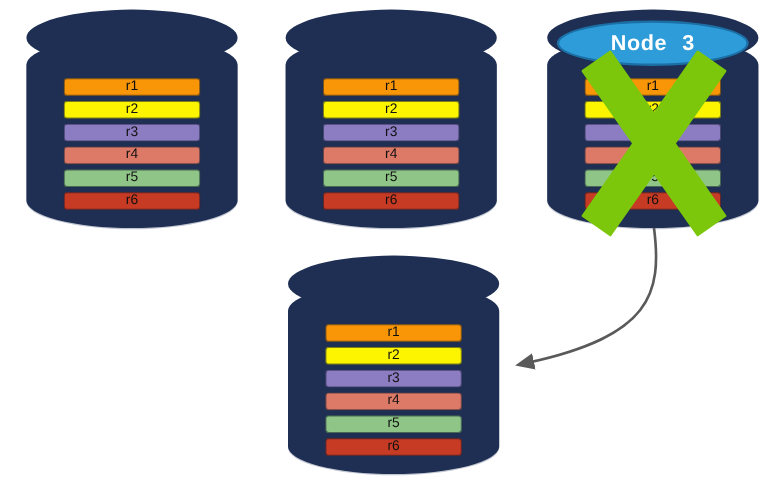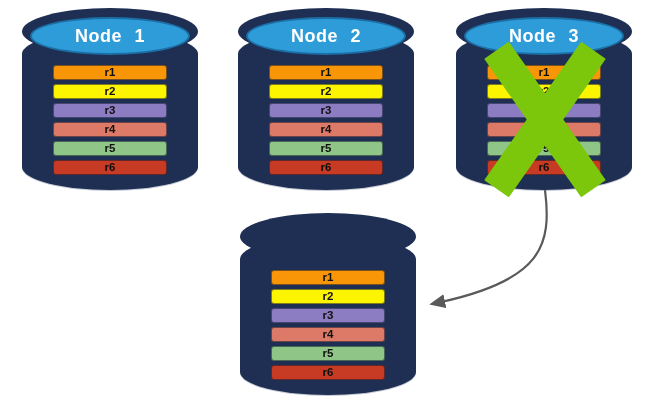--- a/index.html
+++ b/index.html
@@ -38,21 +38,21 @@
   }
 
   
   .bars{position:absolute;left:31px;top:57px;width:114px;}
   .bar{
     height:15px;margin-bottom:4px;border-radius:3px;
     border:1px solid rgba(15,25,45,.55);box-sizing:border-box;
     display:flex;align-items:center;justify-content:center;
   }
   .bar-label{
-    color:#101010;font-weight:bold;font-size:11.5px;line-height:1;
+    color:#101010;font-weight:normal;font-size:11.5px;line-height:1;
   }
 
   
   .x-mark{position:absolute;left:496px;top:50px;width:98px;height:138px;pointer-events:none;}
   .x-arm{
     position:absolute;left:34px;top:-15px;width:30px;height:169px;
     background:#7CC70B;border-radius:1px;
   }
   .x-arm.a1{transform:rotate(35deg);}
   .x-arm.a2{transform:rotate(-35deg);}
@@ -61,23 +61,20 @@
   .arrow-layer{position:absolute;left:0;top:0;width:646px;height:402px;pointer-events:none;}
 </style>
 </head>
 <body>
 
 <div class="canvas">
 
   <div class="node node1">
     <div class="cyl-body" style="background: rgb(30, 47, 83);"></div>
     <div class="cyl-top-navy" style="background: rgb(30, 47, 83);"></div>
-    <div class="cyl-top-blue" style="background: rgb(45, 156, 216);">
-      <span class="node-label">Node 1</span>
-    </div>
     <div class="bars">
       <div class="bar" style="background: rgb(248, 150, 8);">
           <span class="bar-label">r1</span>
         </div>
       <div class="bar" style="background: rgb(253, 245, 0);">
           <span class="bar-label">r2</span>
         </div>
       <div class="bar" style="background: rgb(140, 124, 194);">
           <span class="bar-label">r3</span>
         </div>
@@ -89,23 +86,20 @@
         </div>
       <div class="bar" style="background: rgb(199, 58, 36);">
           <span class="bar-label">r6</span>
         </div>
     </div>
   </div>
 
   <div class="node node2">
     <div class="cyl-body" style="background: rgb(30, 47, 83);"></div>
     <div class="cyl-top-navy" style="background: rgb(30, 47, 83);"></div>
-    <div class="cyl-top-blue" style="background: rgb(45, 156, 216);">
-      <span class="node-label">Node 2</span>
-    </div>
     <div class="bars">
       <div class="bar" style="background: rgb(248, 150, 8);">
           <span class="bar-label">r1</span>
         </div>
       <div class="bar" style="background: rgb(253, 245, 0);">
           <span class="bar-label">r2</span>
         </div>
       <div class="bar" style="background: rgb(140, 124, 194);">
           <span class="bar-label">r3</span>
         </div>

